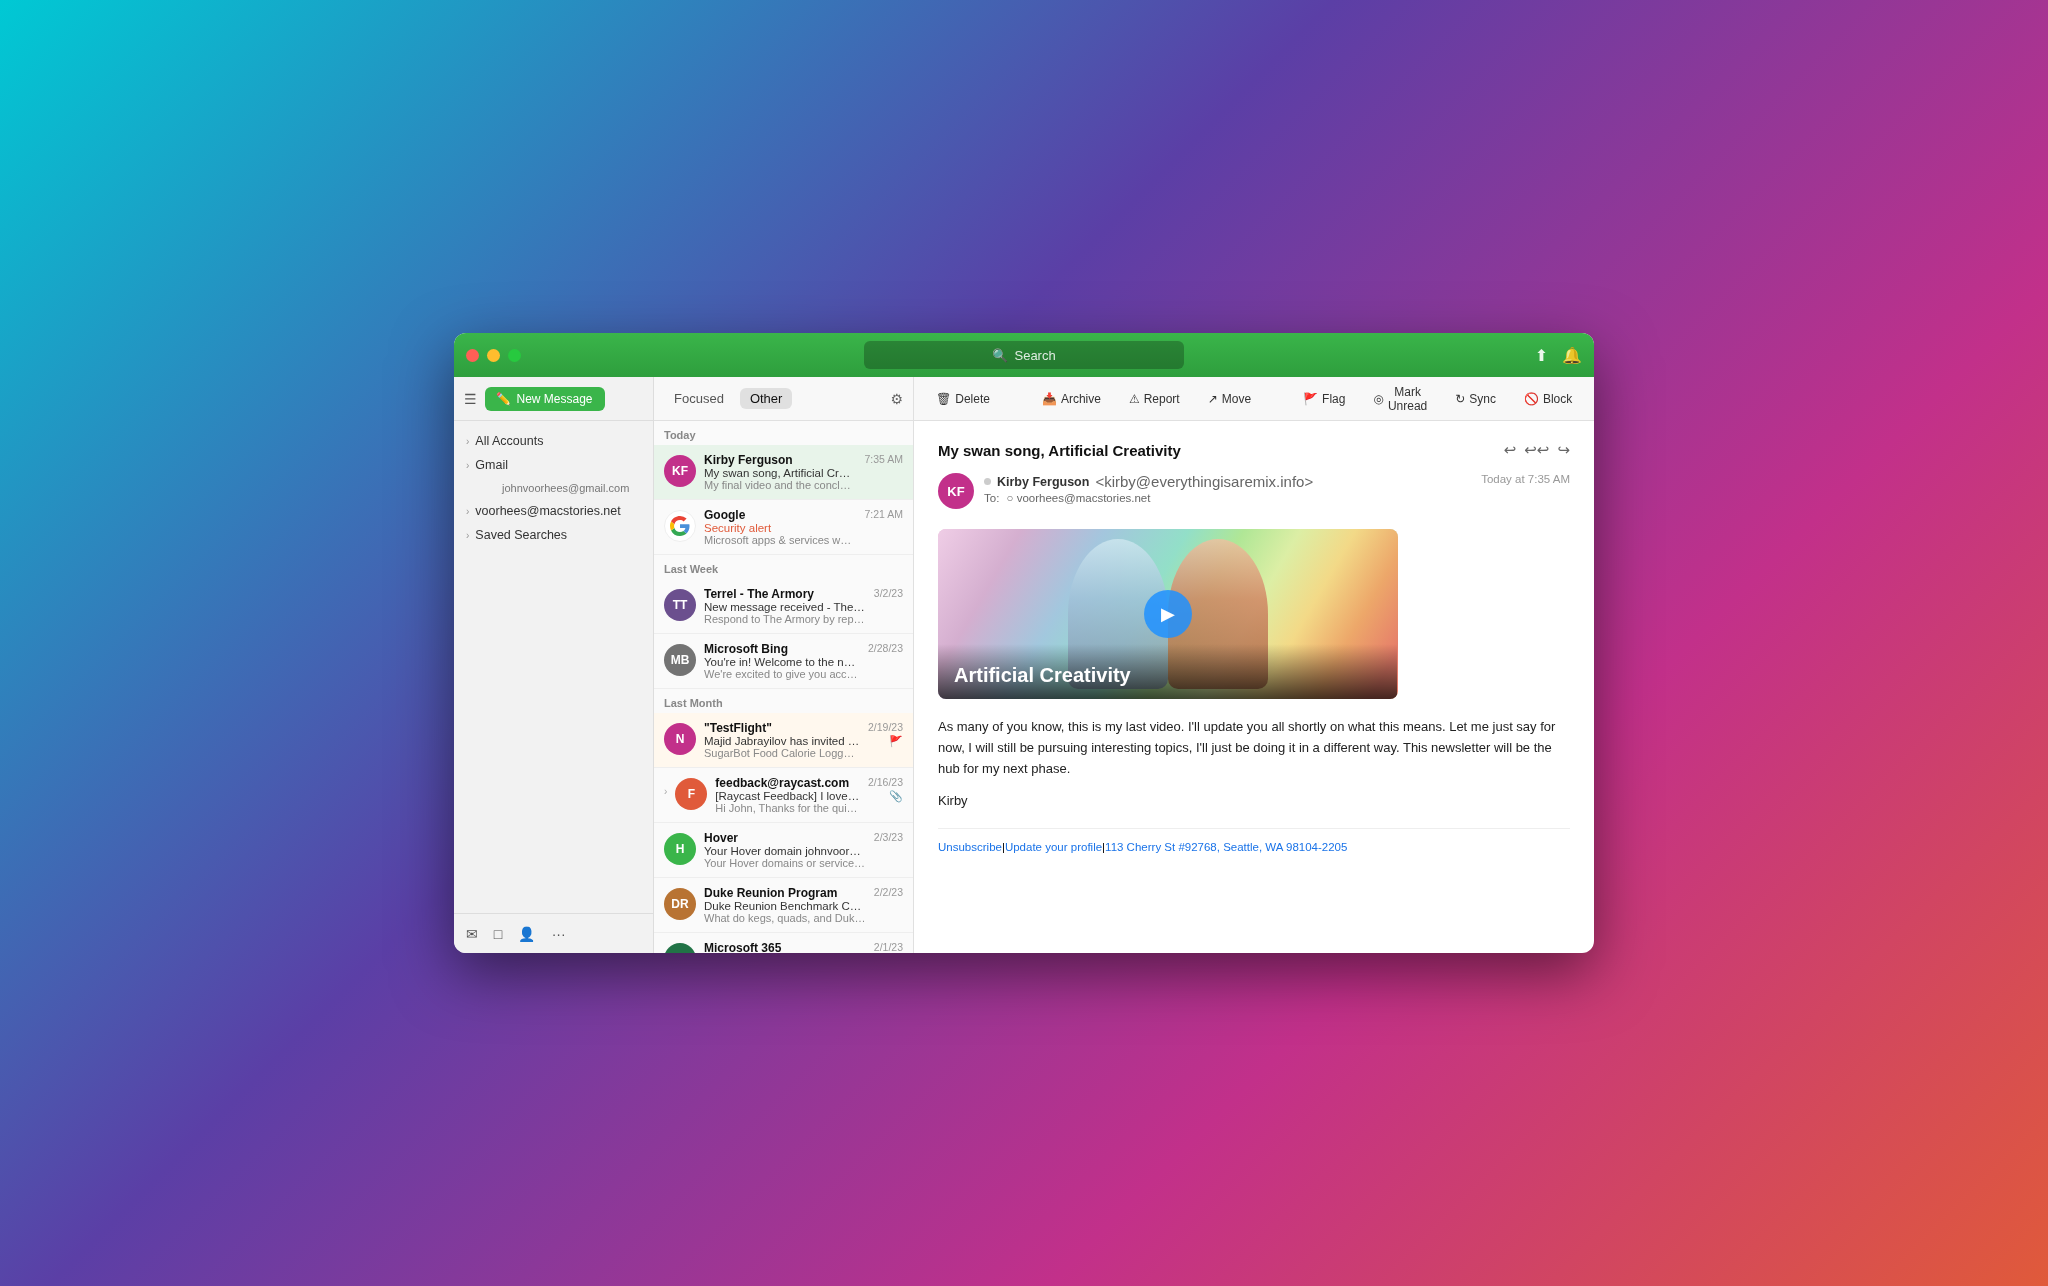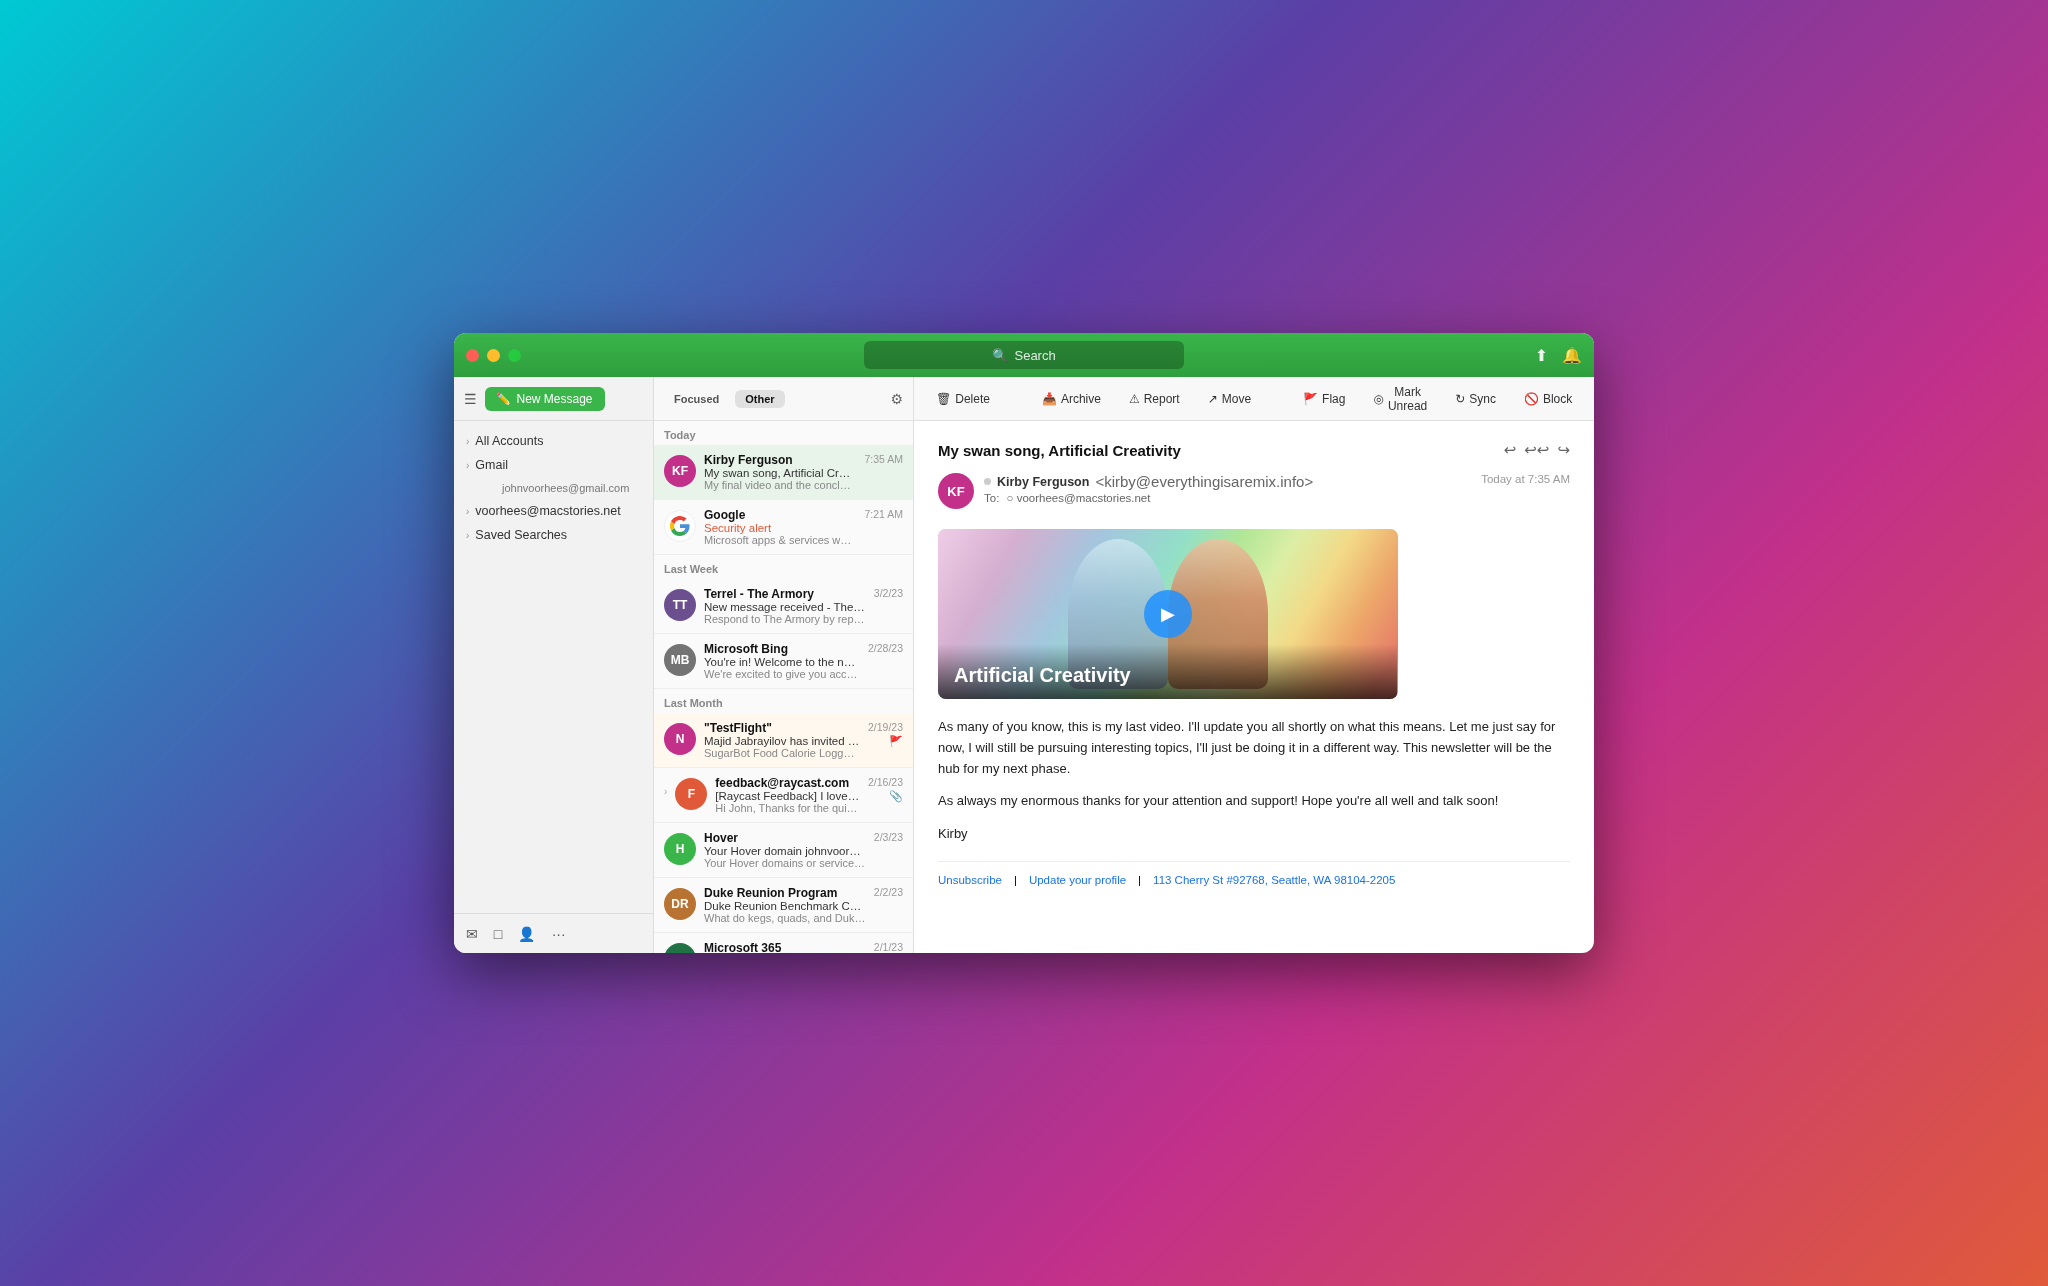--- a/index.html
+++ b/index.html
@@ -141,22 +141,22 @@
       background: #f8f8f8;
       border-bottom: 1px solid #e0e0e0;
       display: flex;
       align-items: center;
       padding: 0 10px;
       gap: 6px;
     }
     .tab-btn {
       padding: 3px 10px;
       border-radius: 6px;
-      font-size: 11px;
-      font-weight: 700;
+      font-size: 13px;
+      font-weight: 400;
       border: none;
       background: transparent;
       cursor: pointer;
       color: #555;
     }
     .tab-btn.active {
       background: #e0e0e0;
       color: #111;
     }
     .filter-icon { margin-left: auto; color: #666; font-size: 14px; cursor: pointer; }
@@ -343,21 +343,21 @@
       font-weight: 700;
     }
     .email-body { font-size: 13px; color: #222; line-height: 1.6; }
     .email-body p { margin-bottom: 12px; }
     .email-link { color: #1a73e8; text-decoration: none; }
     .email-footer {
       margin-top: 16px;
       padding-top: 12px;
       border-top: 1px solid #eee;
       display: flex;
-      gap: 12px;
+      gap: 0;
       font-size: 11.5px;
     }
     .footer-link { color: #1a73e8; text-decoration: none; }
     
     .t-divider { width: 1px; height: 20px; background: #ddd; margin: 0 4px; }
     .detail-header-row {
       display: flex;
       align-items: center;
       margin-bottom: 14px;
     }
@@ -648,21 +648,20 @@
 
           <div class="video-overlay">
             <div class="play-btn">▶</div>
           </div>
 
           <div class="thumbnail-title">Artificial Creativity</div>
         </div>
 
         <div class="email-body">
           <p>As many of you know, this is my last video. I'll update you all shortly on what this means. Let me just say for now, I will still be pursuing interesting topics, I'll just be doing it in a different way. This newsletter will be the hub for my next phase.</p>
-          <p>As always my enormous thanks for your attention and support! Hope you're all well and talk soon!</p>
           <p>Kirby</p>
         </div>
 
         <div class="email-footer">
           <a href="#" class="footer-link">Unsubscribe</a>
           <span>|</span>
           <a href="#" class="footer-link">Update your profile</a>
           <span>|</span>
           <a href="#" class="footer-link">113 Cherry St #92768, Seattle, WA 98104-2205</a>
         </div>

